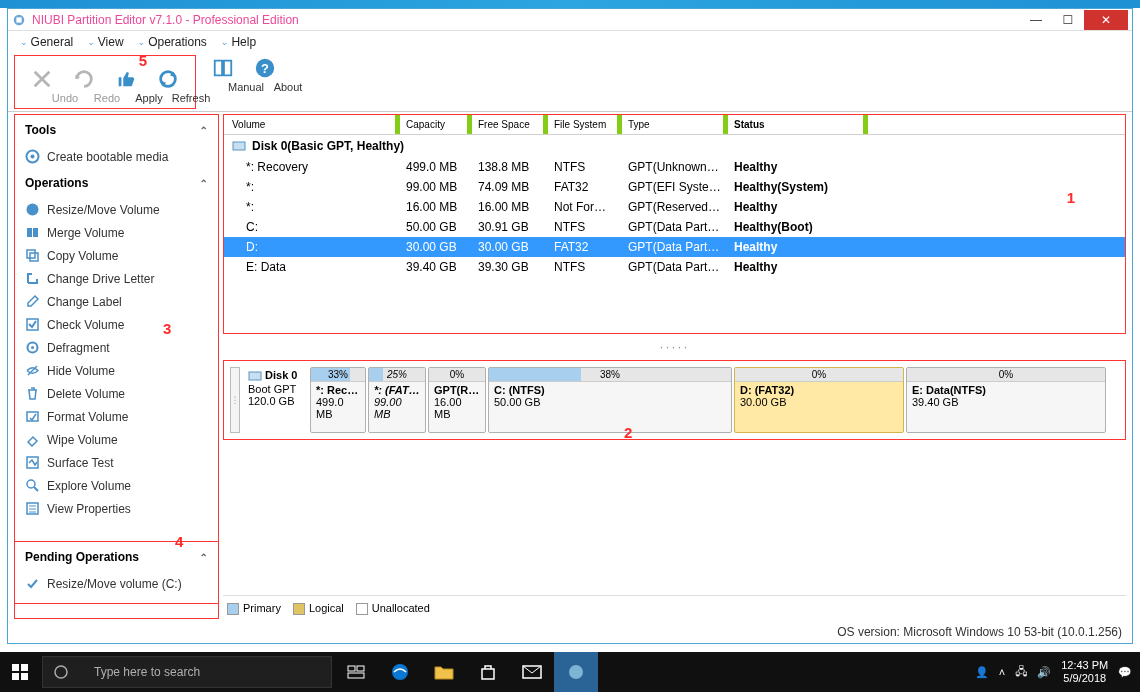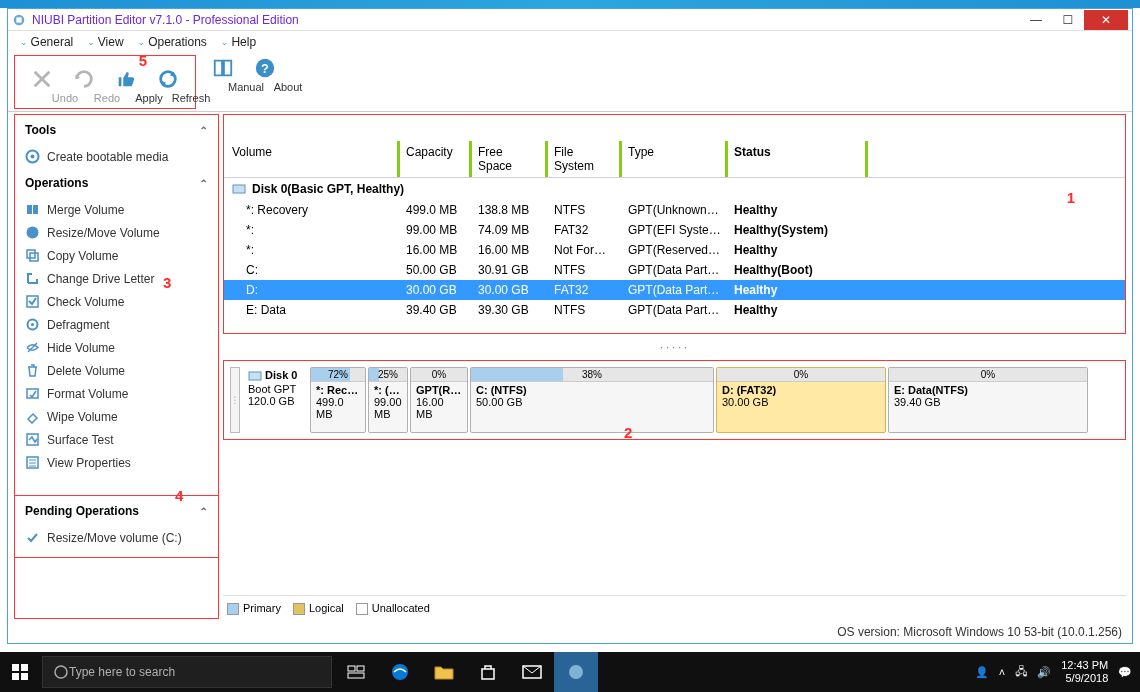--- a/index.html
+++ b/index.html
@@ -1,21 +1,21 @@
 <!DOCTYPE html>
 <html><head>
 <meta charset="utf-8">
 <style>
 * { box-sizing: border-box; margin: 0; padding: 0; }
 body { font-family: "Segoe UI", Tahoma, sans-serif; font-size: 12px; background: #fff; width: 1140px; height: 692px; overflow: hidden; position: relative; }
 .desktop-stripe { position: absolute; top: 0; left: 0; right: 0; height: 8px; background: linear-gradient(135deg, #1e90d4 0%, #2ca5e0 50%, #1e90d4 100%); }
 .window { position: absolute; top: 8px; left: 7px; right: 7px; bottom: 48px; background: #fff; border: 1px solid #4aa6d6; display: flex; flex-direction: column; }
 .titlebar { height: 22px; display: flex; align-items: center; padding: 0 4px; background: #fff; border-bottom: 1px solid #e0e0e0; }
 .titlebar-icon { width: 14px; height: 14px; margin-right: 6px; }
-.titlebar-text { flex: 1; font-size: 12px; color: #6d28d9; }
+.titlebar-text { flex: 1; font-size: 12px; color: #ec4899; }
 .winctrls { display: flex; }
 .winctrl { width: 32px; height: 20px; display: flex; align-items: center; justify-content: center; color: #333; }
 .winctrl.close { background: #d0322d; color: #fff; width: 44px; }
 .menubar { height: 22px; display: flex; align-items: center; padding: 0 6px; gap: 2px; }
 .menu-item { display: flex; align-items: center; gap: 3px; padding: 2px 6px; color: #222; cursor: pointer; }
 .menu-chev { color: #5b9bd5; font-size: 9px; }
 .toolbar { height: 58px; display: flex; align-items: flex-start; padding: 2px 6px 0; position: relative; }
 .toolbar-group { border: 1px solid #ff3535; display: flex; padding: 2px 6px 4px; height: 54px; position: relative; }
 .tool { display: flex; flex-direction: column; align-items: center; justify-content: flex-end; width: 42px; cursor: pointer; color: #333; }
 .tool.disabled { color: #999; }
@@ -25,21 +25,21 @@
 .content { flex: 1; display: flex; border-top: 1px solid #ccc; min-height: 0; }
 .sidebar { width: 205px; border: 1px solid #ff3535; margin: 2px 2px 2px 6px; background: #fff; overflow: hidden; display: flex; flex-direction: column; }
 .panel-hdr { display: flex; align-items: center; padding: 8px 10px; font-weight: 600; font-size: 12px; }
 .panel-hdr .chev { margin-left: auto; color: #666; font-size: 10px; }
 .side-item { display: flex; align-items: center; gap: 7px; padding: 4px 10px; font-size: 12px; color: #333; cursor: pointer; }
 .side-item svg { flex-shrink: 0; }
 .pending-box { border: 1px solid #ff3535; margin: 4px -1px -1px -1px; padding-bottom: 8px; }
 .main { flex: 1; display: flex; flex-direction: column; padding: 2px 6px 2px 2px; min-width: 0; }
 .grid-box { border: 1px solid #ff3535; height: 220px; background: #fff; position: relative; }
 .grid-head { display: flex; border-bottom: 1px solid #d0d0d0; }
-.gh { padding: 4px 6px; font-size: 12px; border-right: 3px solid #84cc16; margin-top: 26px; }
+.gh { padding: 4px 6px; font-size: 10px; border-right: 5px solid #84cc16; }
 .gr { display: flex; padding: 2px 0; font-size: 12px; }
 .gr.selected { background: #3399ff; color: #fff; }
 .gc { padding: 1px 6px; white-space: nowrap; overflow: hidden; text-overflow: ellipsis; }
 .c0 { width: 176px; padding-left: 22px; }
 .c1 { width: 72px; }
 .c2 { width: 76px; }
 .c3 { width: 74px; }
 .c4 { width: 106px; }
 .c5 { width: 140px; font-weight: bold; }
 .disk-header { display: flex; align-items: center; gap: 6px; padding: 4px 8px; font-weight: 600; }
@@ -56,24 +56,24 @@
 .part.selected .part-bar .fill { background: #a9cfee; }
 .part-bar span { position: relative; z-index: 1; }
 .part-info { padding: 2px 5px; font-size: 11px; overflow: hidden; }
 .part-info .pn { font-weight: 600; white-space: nowrap; overflow: hidden; text-overflow: ellipsis; }
 .legend-row { display: flex; align-items: center; gap: 12px; padding: 6px 4px 4px; border-top: 1px solid #ddd; font-size: 11px; }
 .lg-sw { width: 12px; height: 12px; border: 1px solid #999; display: inline-block; margin-right: 4px; vertical-align: middle; }
 .statusbar { padding: 4px 10px; text-align: right; font-size: 12px; color: #333; }
 .annot { position: absolute; color: #ff2a2a; font-weight: 700; font-size: 15px; font-family: Arial; pointer-events: none; }
 .taskbar { position: absolute; left: 0; right: 0; bottom: 0; height: 40px; background: #101010; display: flex; align-items: center; color: #fff; }
 .tb-start { width: 40px; height: 40px; display: flex; align-items: center; justify-content: center; }
-.tb-search { height: 32px; background: #1f1f1f; display: flex; align-items: center; gap: 0; padding: 0 10px; width: 290px; margin: 0 2px; color: #b0b0b0; border: 1px solid #333; }
+.tb-search { height: 32px; background: #1f1f1f; display: flex; align-items: center; gap: 25px; padding: 0 10px; width: 290px; margin: 0 2px; color: #b0b0b0; border: 1px solid #333; }
 .tb-icon { width: 44px; height: 40px; display: flex; align-items: center; justify-content: center; }
 .tb-right { margin-left: auto; display: flex; align-items: center; gap: 10px; padding-right: 8px; font-size: 11px; }
-.tb-clock { text-align: right; line-height: 13px; }
+.tb-clock { text-align: center; line-height: 13px; }
 </style>
 </head>
 <body>
 
 <div class="desktop-stripe"></div>
 
 <div class="window">
 
   <div class="titlebar">
     <svg class="titlebar-icon" viewBox="0 0 16 16">
@@ -167,46 +167,52 @@
             <circle cx="7.5" cy="7.5" r="2" fill="#4a90c9"></circle>
           </svg>
         <span>Create bootable media</span>
       </div>
       <div class="panel-hdr">
         <span>Operations</span>
         <span class="chev">⌃</span>
       </div>
       <div class="side-item">
           <svg width="15" height="15">
+            <circle cx="7.5" cy="7.5" r="6" fill="#4a90c9"></circle>
+          </svg>
+          <span>Resize/Move Volume</span>
+        </div>
+      <div class="side-item">
+          <svg width="15" height="15">
             <rect x="2" y="3" width="5" height="9" fill="#4a90c9"></rect>
             <rect x="8" y="3" width="5" height="9" fill="#4a90c9"></rect>
           </svg>
           <span>Merge Volume</span>
         </div>
       <div class="side-item">
           <svg width="15" height="15">
-            <circle cx="7.5" cy="7.5" r="6" fill="#4a90c9"></circle>
-          </svg>
-          <span>Resize/Move Volume</span>
-        </div>
-      <div class="side-item">
-          <svg width="15" height="15">
             <rect x="2" y="2" width="8" height="8" fill="none" stroke="#4a90c9" stroke-width="1.5"></rect>
             <rect x="5" y="5" width="8" height="8" fill="none" stroke="#4a90c9" stroke-width="1.5"></rect>
           </svg>
           <span>Copy Volume</span>
         </div>
       <div class="side-item">
           <svg width="15" height="15">
             <path d="M3 12 L3 3 L7 3 M3 12 L12 12 L12 8" stroke="#4a90c9" stroke-width="2" fill="none"></path>
           </svg>
           <span>Change Drive Letter</span>
         </div>
       <div class="side-item">
           <svg width="15" height="15">
+            <path d="M3 12 L3 9 L10 2 L13 5 L6 12 Z" fill="none" stroke="#4a90c9" stroke-width="1.5"></path>
+          </svg>
+          <span>Change Label</span>
+        </div>
+      <div class="side-item">
+          <svg width="15" height="15">
             <rect x="2" y="2" width="11" height="11" fill="none" stroke="#4a90c9" stroke-width="1.5"></rect>
             <path d="M4 7 L7 10 L11 4" stroke="#4a90c9" stroke-width="2" fill="none"></path>
           </svg>
           <span>Check Volume</span>
         </div>
       <div class="side-item">
           <svg width="15" height="15">
             <circle cx="7.5" cy="7.5" r="5" fill="none" stroke="#4a90c9" stroke-width="2"></circle>
             <circle cx="7.5" cy="7.5" r="1.5" fill="#4a90c9"></circle>
           </svg>
@@ -237,20 +243,27 @@
             <path d="M3 10 L8 5 L12 9 L7 14 Z" fill="none" stroke="#4a90c9" stroke-width="1.5"></path>
           </svg>
           <span>Wipe Volume</span>
         </div>
       <div class="side-item">
           <svg width="15" height="15">
             <rect x="2" y="2" width="11" height="11" fill="none" stroke="#4a90c9" stroke-width="1.5"></rect>
             <path d="M4 8 L7 5 L10 10 L12 7" stroke="#4a90c9" stroke-width="1.5" fill="none"></path>
           </svg>
           <span>Surface Test</span>
+        </div>
+      <div class="side-item">
+          <svg width="15" height="15">
+            <circle cx="6" cy="6" r="4" fill="none" stroke="#4a90c9" stroke-width="1.5"></circle>
+            <line x1="9" y1="9" x2="13" y2="13" stroke="#4a90c9" stroke-width="2"></line>
+          </svg>
+          <span>Explore Volume</span>
         </div>
       <div class="side-item">
           <svg width="15" height="15">
             <rect x="2" y="2" width="11" height="11" fill="none" stroke="#4a90c9" stroke-width="1.5"></rect>
             <line x1="4" y1="5" x2="11" y2="5" stroke="#4a90c9"></line>
             <line x1="4" y1="8" x2="11" y2="8" stroke="#4a90c9"></line>
             <line x1="4" y1="11" x2="11" y2="11" stroke="#4a90c9"></line>
           </svg>
           <span>View Properties</span>
         </div>
@@ -349,27 +362,27 @@
         <div class="diskmap-info">
           <svg width="14" height="14" style="vertical-align:middle;">
               <rect x="1" y="3" width="12" height="8" fill="#c7dff1" stroke="#5a96c5"></rect>
             </svg>
           <span class="dname">Disk 0</span><br>
           <span>Boot GPT</span><br>
           <span>120.0 GB</span>
         </div>
         <div class="partitions" id="partitions">
             <div class="part" style="width: 56px;">
-              <div class="part-bar"><div class="fill" style="width:72%"></div><span>72%</span></div>
+              <div class="part-bar"><div class="fill" style="width:72%"></div><span>33%</span></div>
   <div class="part-info">
                 <div class="pn">*: Recov...</div>
                 <div>499.0 MB</div>
               </div>
             </div>
-            <div class="part" style="width: 40px;">
+            <div class="part" style="width: 58px; font-style: italic;">
               <div class="part-bar"><div class="fill" style="width:25%"></div><span>25%</span></div>
   <div class="part-info">
                 <div class="pn">*: (FAT32)</div>
                 <div>99.00 MB</div>
               </div>
             </div>
             <div class="part" style="width: 58px;">
               <div class="part-bar"><div class="fill" style="width:0%"></div><span>0%</span></div>
   <div class="part-info">
                 <div class="pn">GPT(Res...</div>

